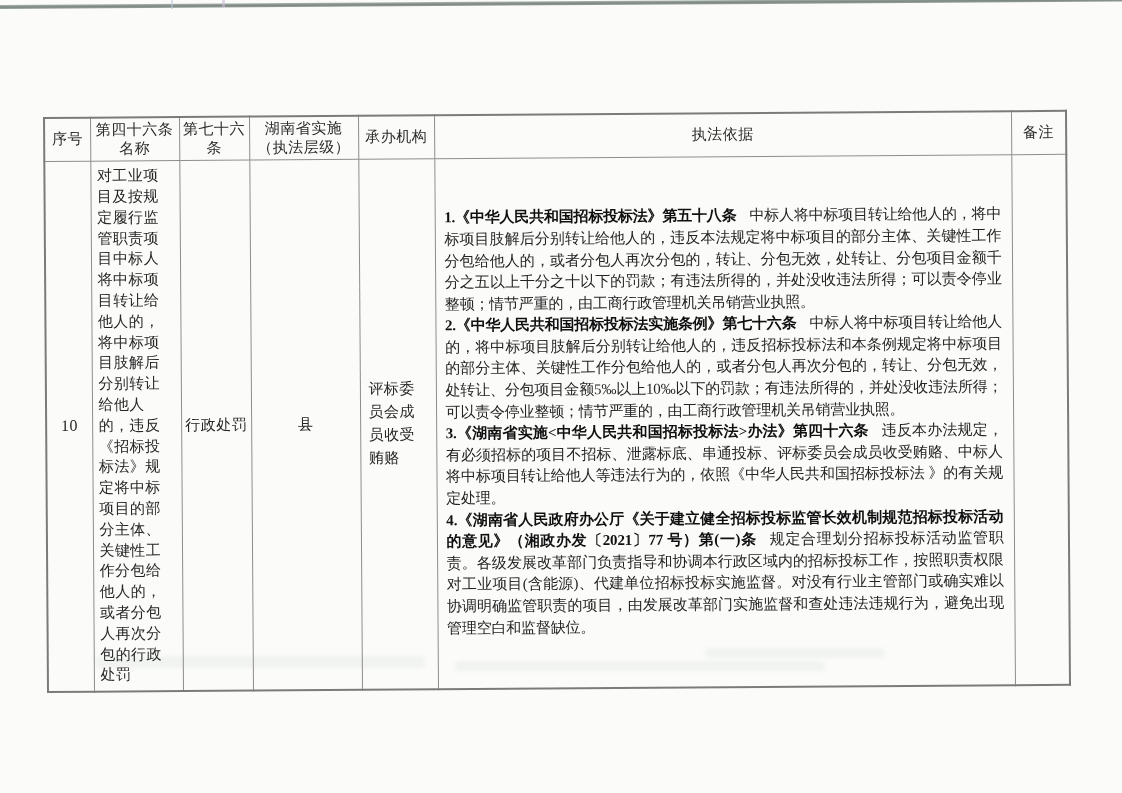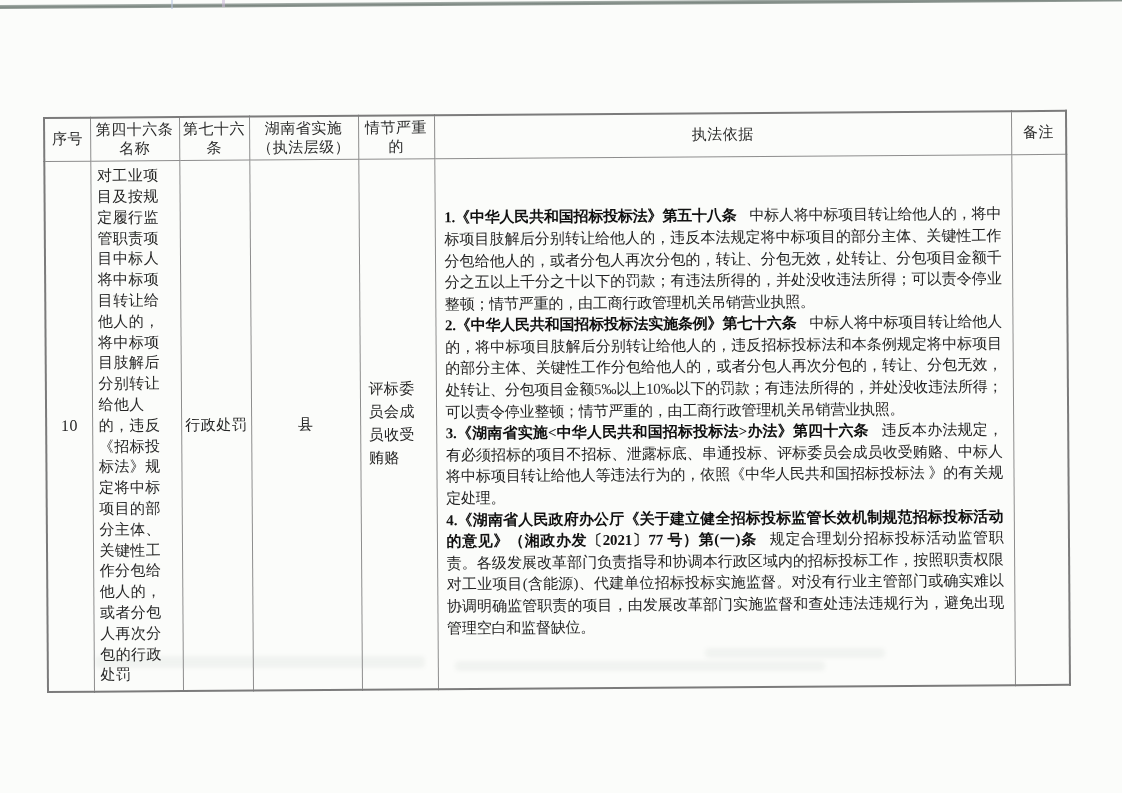--- a/index.html
+++ b/index.html
@@ -92,21 +92,21 @@
       <col style="width:55px">
     </colgroup>
     <thead>
       <tr>
         <th class="hdr">序号</th>
         <th class="hdr">第四十六条
 名称</th>
         <th class="hdr">第七十六条</th>
         <th class="hdr">湖南省实施
 （执法层级）</th>
-        <th class="hdr">情节严重的</th>
+        <th class="hdr">承办机构</th>
         <th class="hdr">执法依据</th>
         <th class="hdr">备注</th>
       </tr>
     </thead>
     <tbody>
       <tr class="body-row">
         <td class="serial">10</td>
         <td class="name">
           <div>对工业项目及按规定履行监管职责项目中标人将中标项目转让给他人的，将中标项目肢解后分别转让给他人的，违反《招标投标法》规定将中标项目的部分主体、关键性工作分包给他人的，或者分包人再次分包的行政处罚</div>
         </td>

